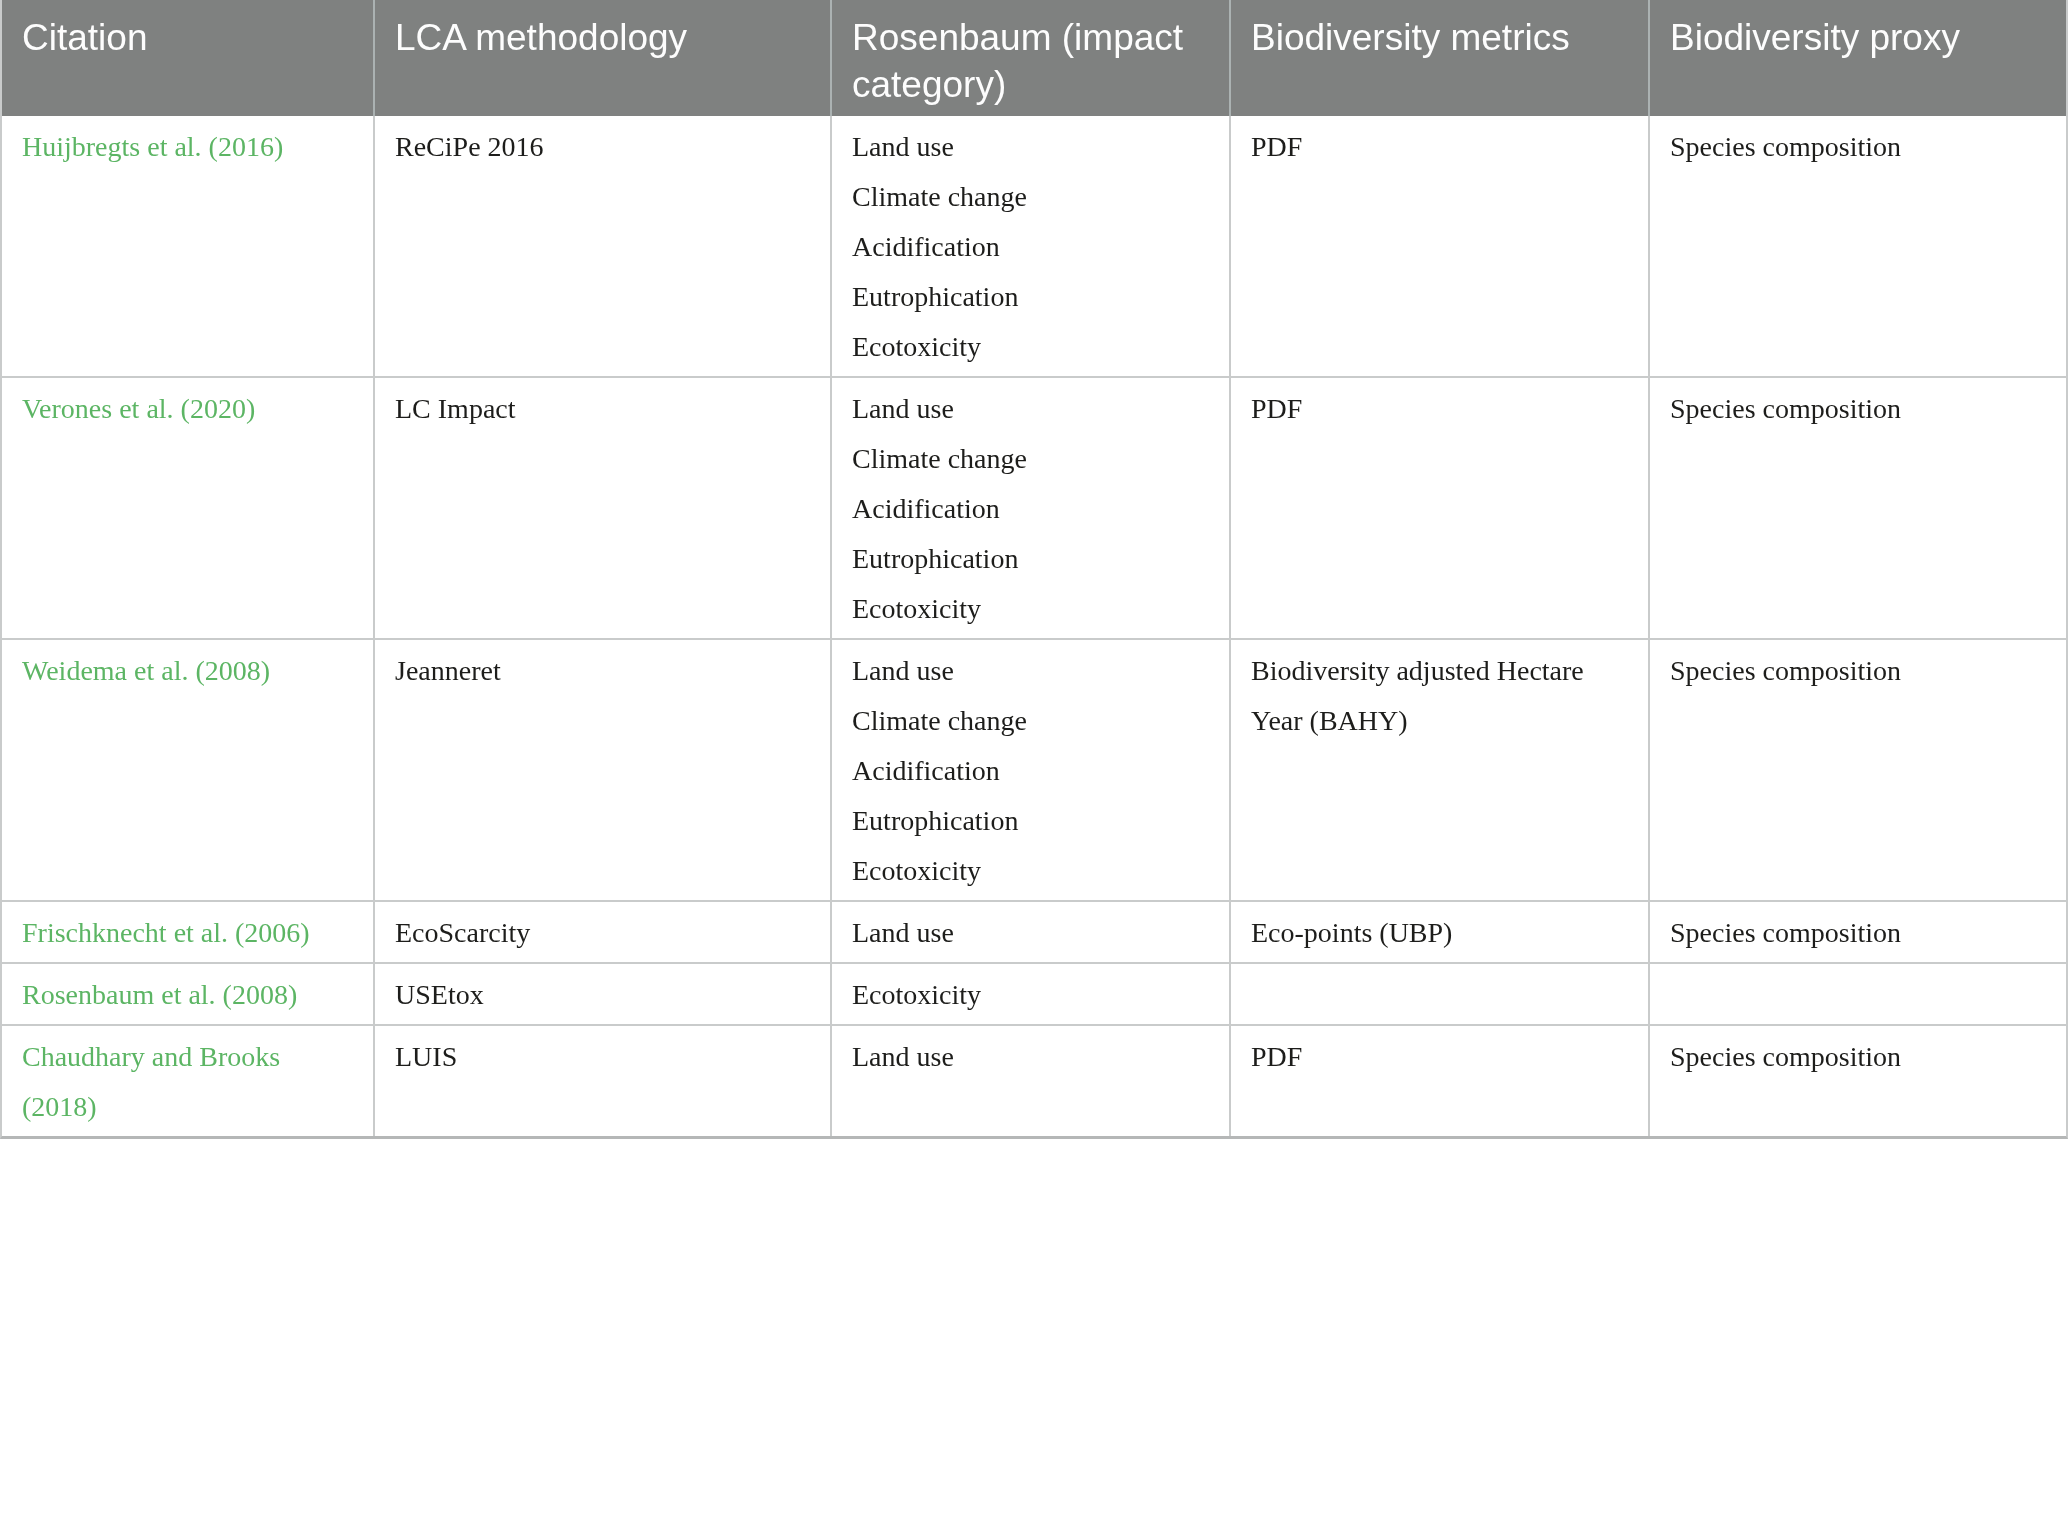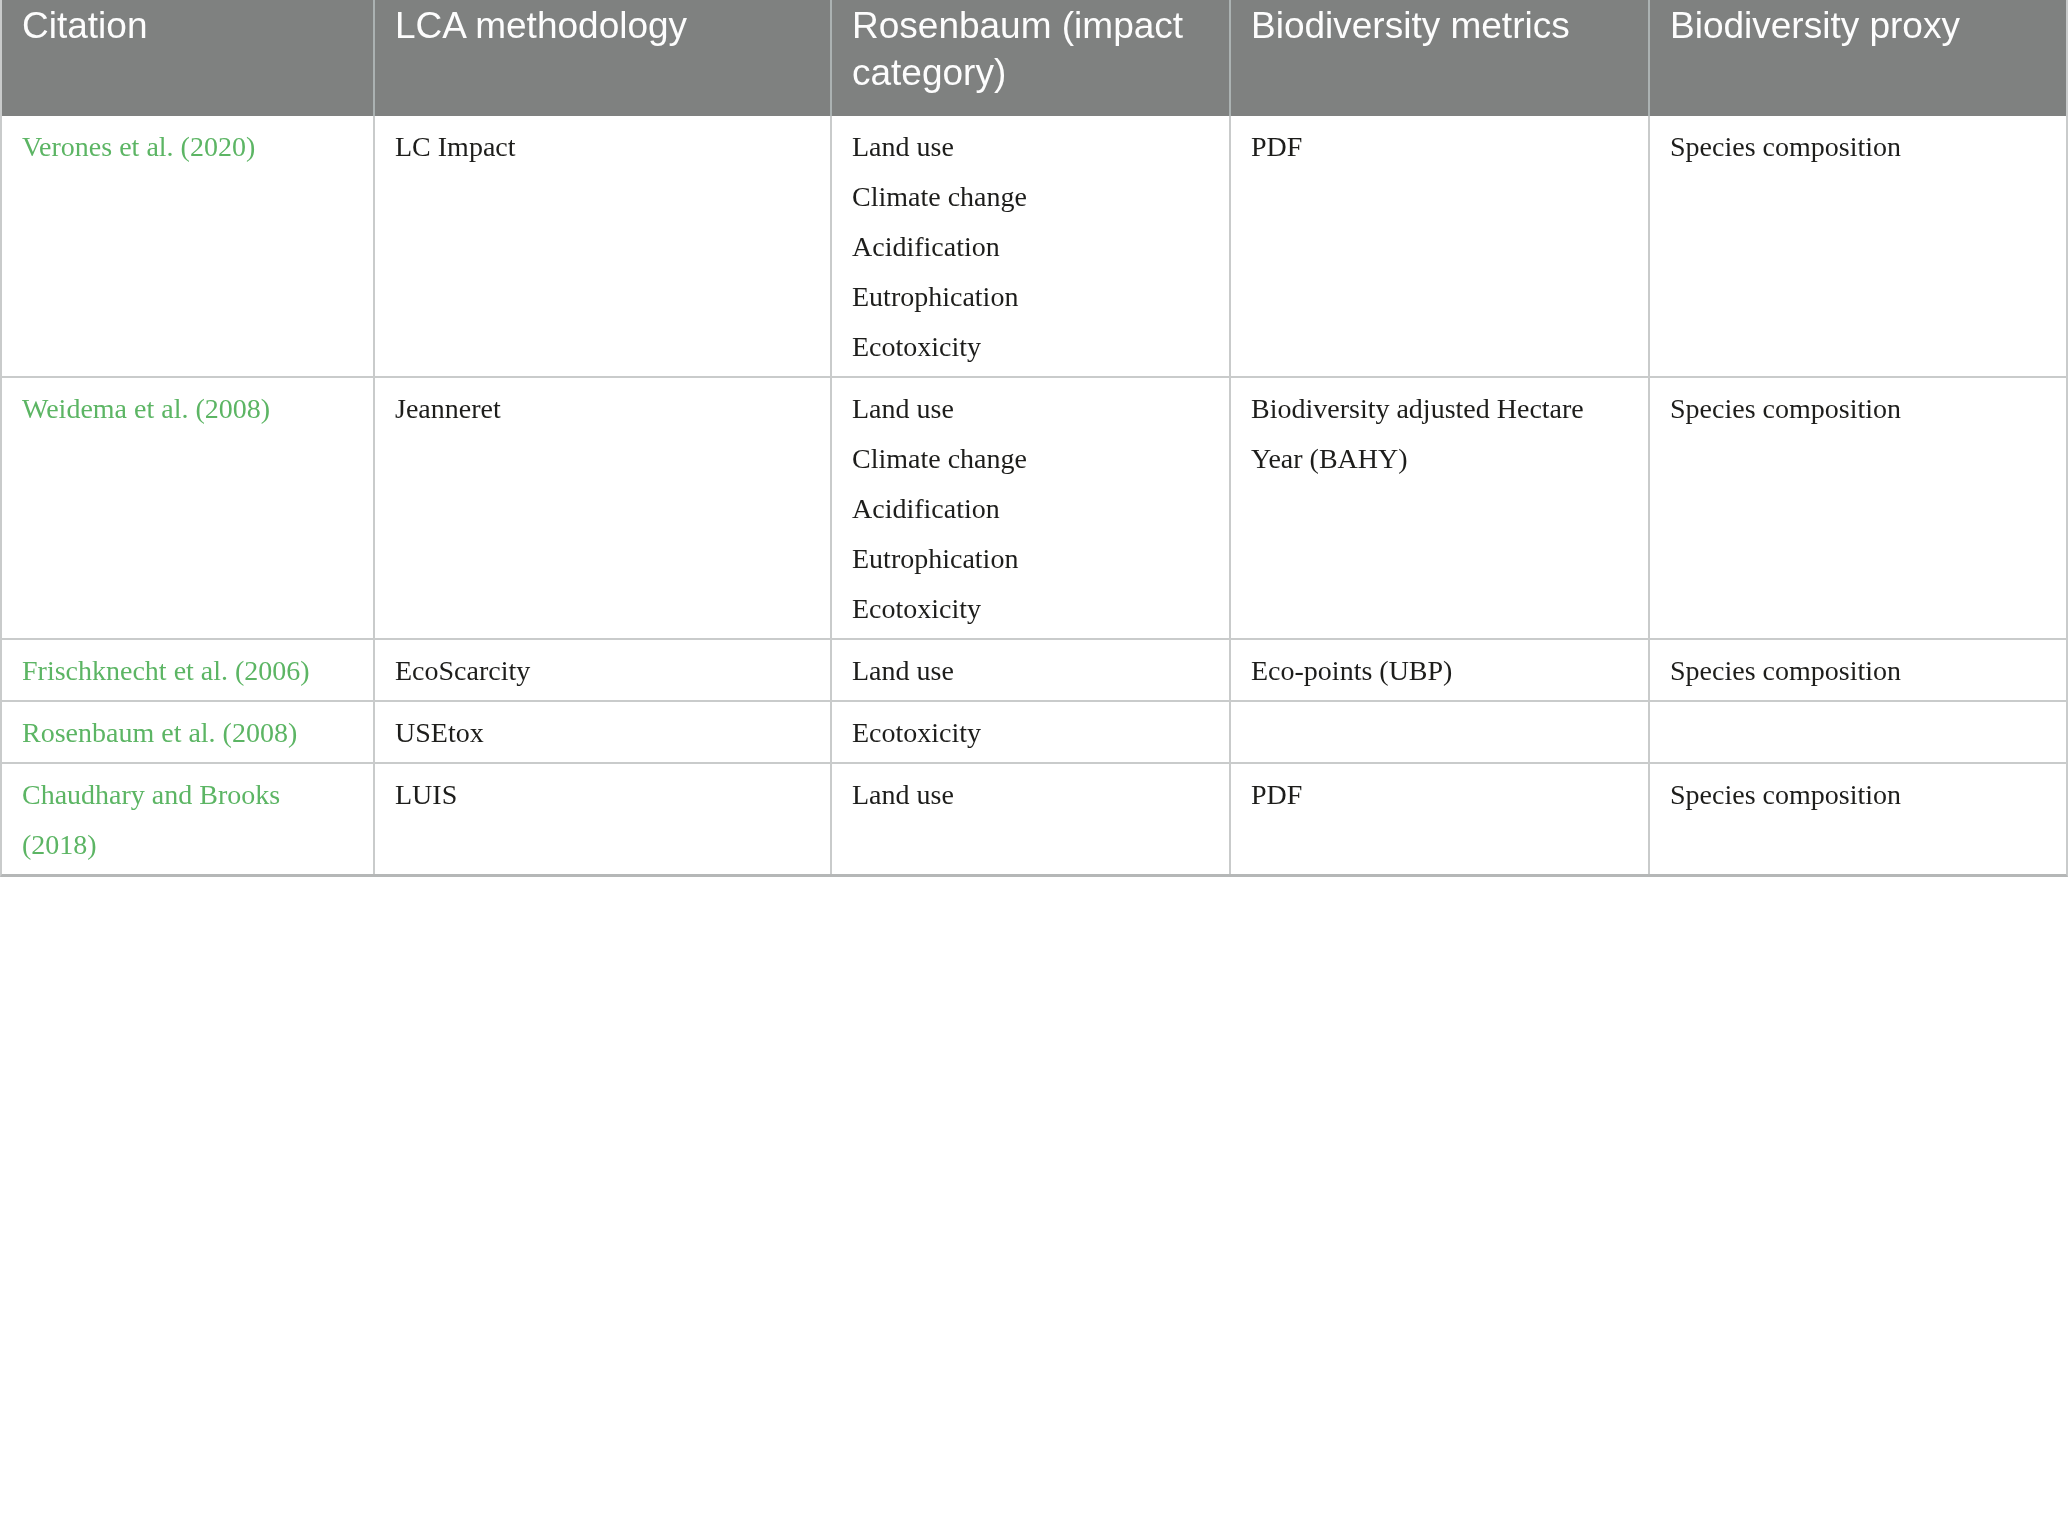--- a/index.html
+++ b/index.html
@@ -27,21 +27,21 @@
     background:var(--header-bg);
     color:var(--header-text);
     font-family:"Liberation Sans","DejaVu Sans",sans-serif;
     font-weight:400;
     font-size:37px;
     line-height:47px;
     text-align:left;
     vertical-align:top;
     box-sizing:border-box;
     height:116px;
-    padding:2px 16px 8px 20px;
+    padding:14px 16px 8px 20px;
     border-right:2px solid var(--header-divider);
   }
   th:last-child{border-right:none;}
   td{
     vertical-align:top;
     font-size:28px;
     line-height:50px;
     box-sizing:border-box;
     height:59px;
     padding:6px 18px 4px 20px;
@@ -72,20 +72,33 @@
   <thead>
     <tr>
       <th>Citation</th>
       <th>LCA methodology</th>
       <th>Rosenbaum (impact category)</th>
       <th>Biodiversity metrics</th>
       <th>Biodiversity proxy</th>
     </tr>
   </thead>
   <tbody>
+      <tr>
+    <td><a class="citation">Huijbregts et al. (2016)</a></td>
+    <td>ReCiPe 2016</td>
+    <td>
+          <div class="mp">Land use</div>
+          <div class="mp">Climate change</div>
+          <div class="mp">Acidification</div>
+          <div class="mp">Eutrophication</div>
+          <div class="mp">Ecotoxicity</div>
+        </td>
+    <td>PDF</td>
+    <td>Species composition</td>
+  </tr>
       <tr>
     <td><a class="citation">Verones et al. (2020)</a></td>
     <td>LC Impact</td>
     <td>
           <div class="mp">Land use</div>
           <div class="mp">Climate change</div>
           <div class="mp">Acidification</div>
           <div class="mp">Eutrophication</div>
           <div class="mp">Ecotoxicity</div>
         </td>

